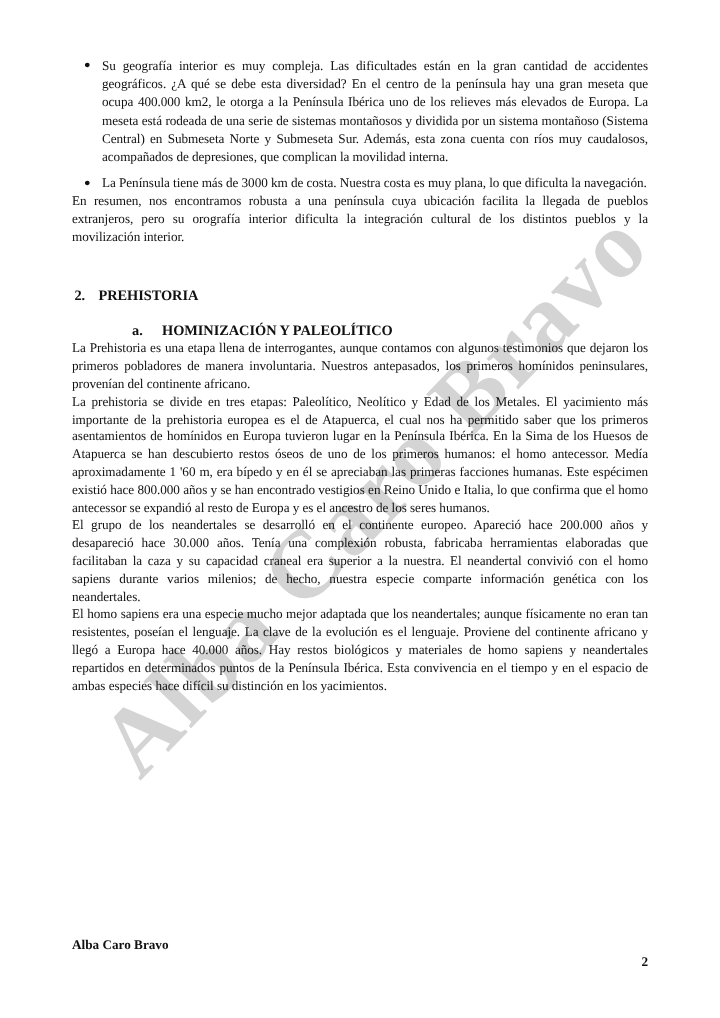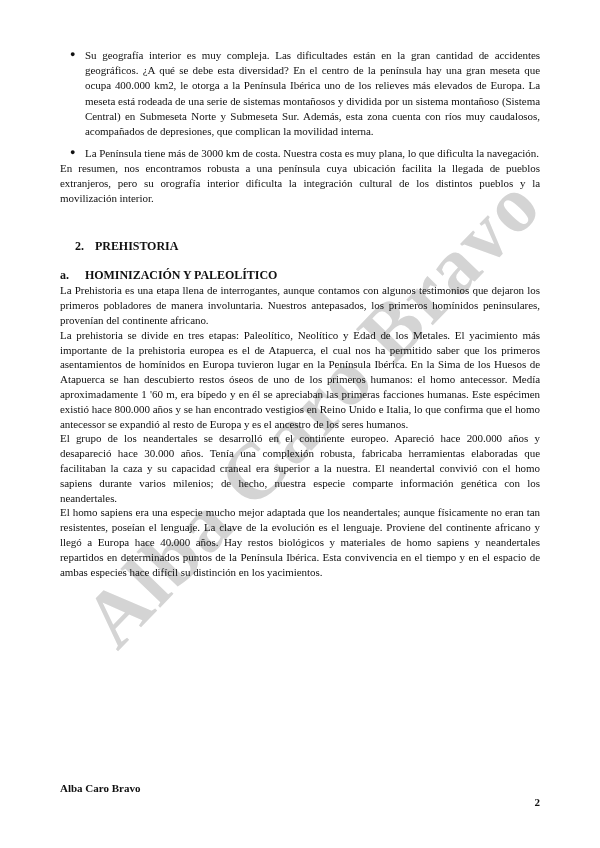--- a/index.html
+++ b/index.html
@@ -48,29 +48,30 @@
   ul.bullets li + li { margin-top: 7px; }
   .marker {
     position: absolute;
     left: 10px; top: -1px;
     font-size: 9px;
   }
   p.para { margin: 0; text-align: justify; }
   .summary { margin-top: 11px; line-height: 15px; }
   .h1 {
     margin-top: 33px;
-    margin-left: 15px;
+    margin-left: 2px;
     font-size: 12px;
     font-weight: 700;
     text-align: left;
     line-height: 15px;
   }
   .h1 .hnum { display: inline-block; width: 20px; }
   .h2 {
     margin-top: 14px;
+    margin-left: 50px;
     font-size: 12px;
     font-weight: 700;
     text-align: left;
     line-height: 15px;
   }
   .h2 .hnum { display: inline-block; width: 25px; }
   #body-paragraphs p.para { line-height: 14.8px; }
   #body-paragraphs p.para strong { font-weight: 400; }
   .footer-author {
     position: absolute;

